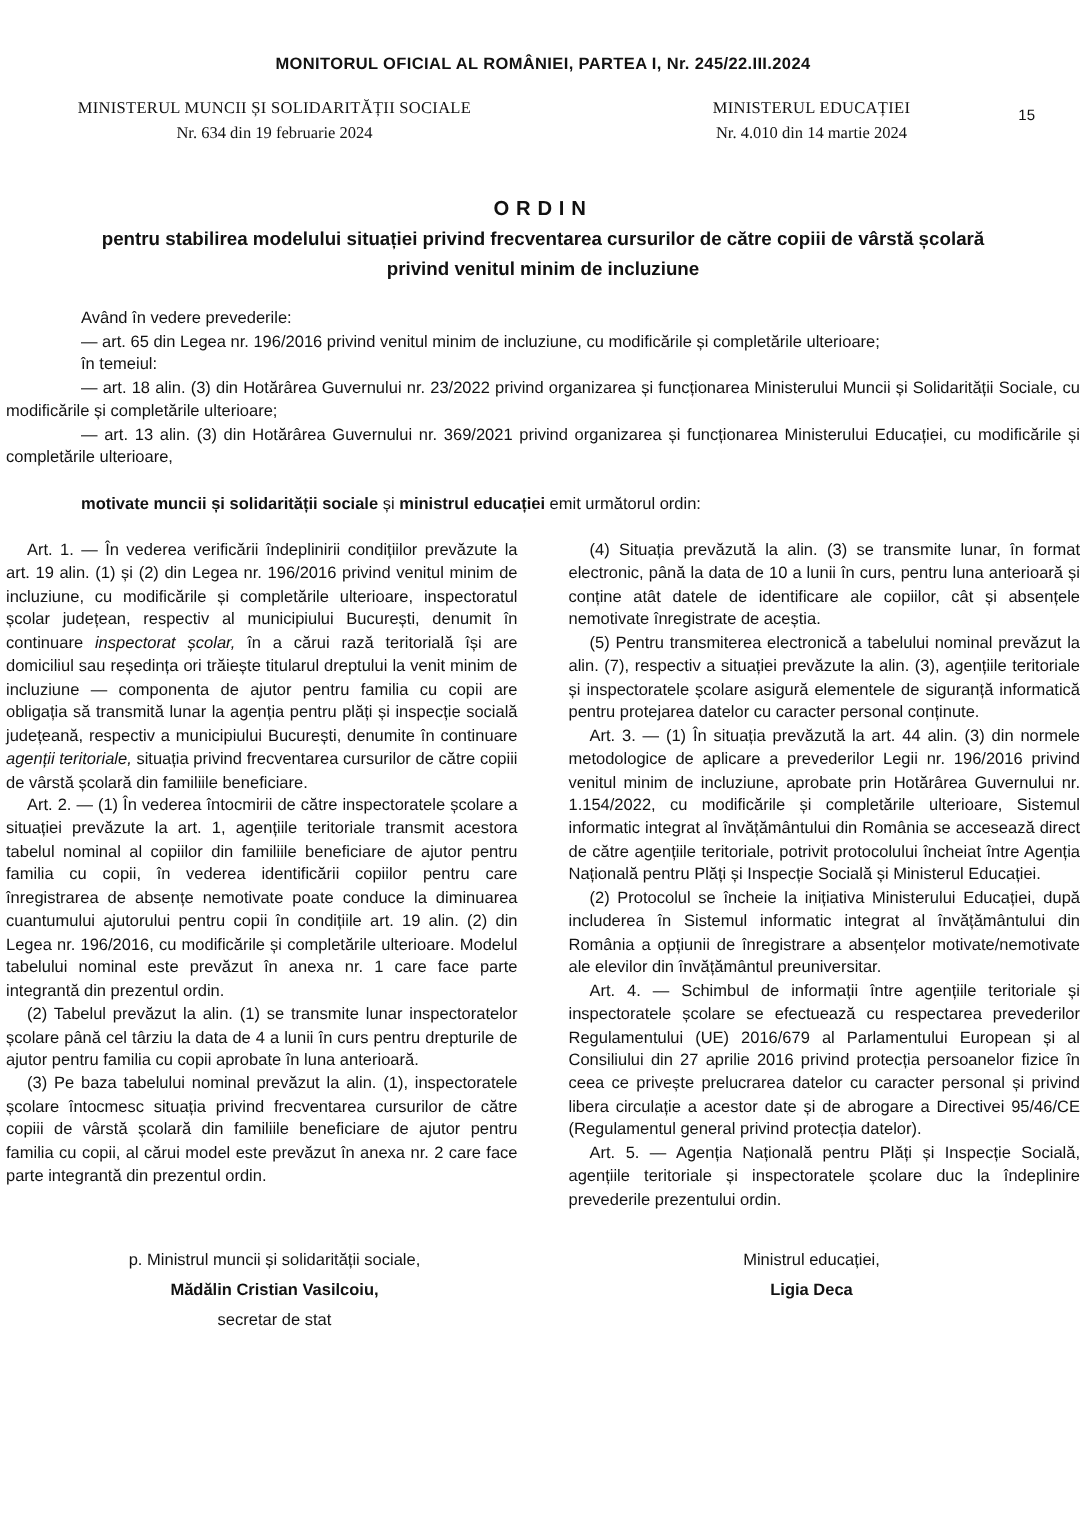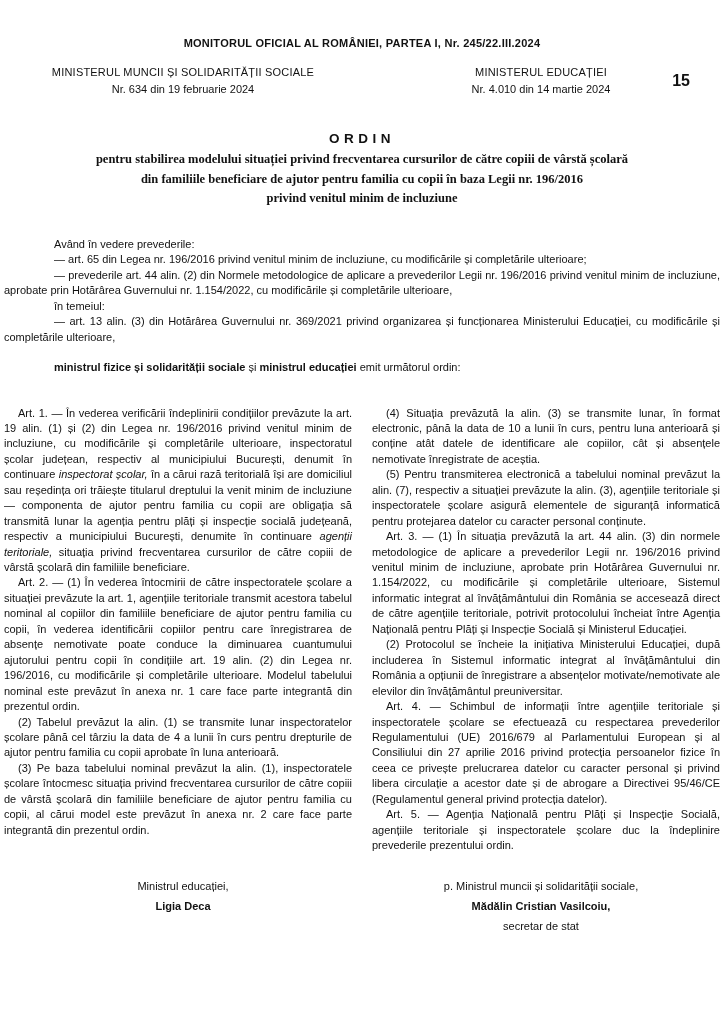--- a/index.html
+++ b/index.html
@@ -17,43 +17,43 @@
     margin-top:37px;
     text-align:center;
     font-weight:bold;
     font-size:11px;
     letter-spacing:.25px;
     white-space:nowrap;
   }
   .jh-part { font-size:11px; font-weight:bold; }
   .page-number {
     position:absolute; top:35px; right:34px;
-    font-size:16px; font-weight:bold;
+    font-size:10px; font-weight:normal;
   }
 
   .ministries { display:flex; margin-top:15px; }
-  .ministry { flex:1; text-align:center; font-size:11px; line-height:17px; }
+  .ministry { flex:1; text-align:center; font-size:11px; line-height:17px;font-family:Liberation Serif, serif; }
   .ministry .m-name { letter-spacing:.2px; }
 
   .order-kind {
     margin-top:33px; text-align:center;
     font-weight:bold; font-size:13.5px; letter-spacing:4.5px;
   }
   .order-subtitle {
     margin-top:4px; text-align:center;
-    font-weight:bold; font-size:12.5px; line-height:19.5px;font-family:Liberation Serif, serif;
+    font-weight:bold; font-size:12.5px; line-height:19.5px;
   }
 
-  .preamble { margin-top:28px; font-size:11px; line-height:15.5px; text-align:justify; }
+  .preamble { margin-top:16px; font-size:11px; line-height:15.5px; text-align:justify; }
   .preamble p { text-indent:50px; }
 
   .enacting { margin-top:15px; font-size:11px; line-height:15.5px; text-indent:50px; }
 
   .columns {
-    display:flex; gap:20px; margin-top:30px;
+    display:flex; gap:34px; margin-top:16px;
     font-size:11px; line-height:15.45px; text-align:justify;
   }
   .col { flex:1; min-width:0; }
   .col p { text-indent:14px; }
 
   .signatures { display:flex; margin-top:22px; }
   .sig { flex:1; text-align:center; font-size:11px; line-height:20px; }
   .sig .sig-name { font-weight:bold; }
 </style>
 </head>
@@ -73,56 +73,55 @@
     </div>
     <div class="ministry">
       <div class="m-name">MINISTERUL EDUCAȚIEI</div>
       <div class="m-ref">Nr. 4.010 din 14 martie 2024</div>
     </div>
   </div>
 
   <div class="order-kind">ORDIN</div>
   <div class="order-subtitle">
     <div>pentru stabilirea modelului situației privind frecventarea cursurilor de către copiii de vârstă școlară</div>
-    <div>din familiile beneficiare de ajutor pentru familia cu copii în baza Legii nr. 196/2016</div>
     <div>privind venitul minim de incluziune</div>
   </div>
 
   <div class="preamble">
     <p>Având în vedere prevederile:</p>
     <p>— art. 65 din Legea nr. 196/2016 privind venitul minim de incluziune, cu modificările și completările ulterioare;</p>
-    <p>— prevederile art. 44 alin. (2) din Normele metodologice de aplicare a prevederilor Legii nr. 196/2016 privind venitul minim de incluziune, aprobate prin Hotărârea Guvernului nr. 1.154/2022, cu modificările și completările ulterioare,</p>
     <p>în temeiul:</p>
+    <p>— art. 18 alin. (3) din Hotărârea Guvernului nr. 23/2022 privind organizarea și funcționarea Ministerului Muncii și Solidarității Sociale, cu modificările și completările ulterioare;</p>
     <p>— art. 13 alin. (3) din Hotărârea Guvernului nr. 369/2021 privind organizarea și funcționarea Ministerului Educației, cu modificările și completările ulterioare,</p>
   </div>
 
-  <p class="enacting"><b>ministrul fizice și solidarității sociale</b><span> și </span><b>ministrul educației</b><span> emit următorul ordin:</span></p>
+  <p class="enacting"><b>motivate muncii și solidarității sociale</b><span> și </span><b>ministrul educației</b><span> emit următorul ordin:</span></p>
 
   <div class="columns">
     <div class="col">
       <p><span>Art. 1. — În vederea verificării îndeplinirii condițiilor prevăzute la art. 19 alin. (1) și (2) din Legea nr. 196/2016 privind venitul minim de incluziune, cu modificările și completările ulterioare, inspectoratul școlar județean, respectiv al municipiului București, denumit în continuare </span><i>inspectorat școlar,</i><span> în a cărui rază teritorială își are domiciliul sau reședința ori trăiește titularul dreptului la venit minim de incluziune — componenta de ajutor pentru familia cu copii are obligația să transmită lunar la agenția pentru plăți și inspecție socială județeană, respectiv a municipiului București, denumite în continuare </span><i>agenții teritoriale,</i><span> situația privind frecventarea cursurilor de către copiii de vârstă școlară din familiile beneficiare.</span></p>
       <p>Art. 2. — (1) În vederea întocmirii de către inspectoratele școlare a situației prevăzute la art. 1, agențiile teritoriale transmit acestora tabelul nominal al copiilor din familiile beneficiare de ajutor pentru familia cu copii, în vederea identificării copiilor pentru care înregistrarea de absențe nemotivate poate conduce la diminuarea cuantumului ajutorului pentru copii în condițiile art. 19 alin. (2) din Legea nr. 196/2016, cu modificările și completările ulterioare. Modelul tabelului nominal este prevăzut în anexa nr. 1 care face parte integrantă din prezentul ordin.</p>
       <p>(2) Tabelul prevăzut la alin. (1) se transmite lunar inspectoratelor școlare până cel târziu la data de 4 a lunii în curs pentru drepturile de ajutor pentru familia cu copii aprobate în luna anterioară.</p>
       <p>(3) Pe baza tabelului nominal prevăzut la alin. (1), inspectoratele școlare întocmesc situația privind frecventarea cursurilor de către copiii de vârstă școlară din familiile beneficiare de ajutor pentru familia cu copii, al cărui model este prevăzut în anexa nr. 2 care face parte integrantă din prezentul ordin.</p>
     </div>
     <div class="col">
       <p>(4) Situația prevăzută la alin. (3) se transmite lunar, în format electronic, până la data de 10 a lunii în curs, pentru luna anterioară și conține atât datele de identificare ale copiilor, cât și absențele nemotivate înregistrate de aceștia.</p>
       <p>(5) Pentru transmiterea electronică a tabelului nominal prevăzut la alin. (7), respectiv a situației prevăzute la alin. (3), agențiile teritoriale și inspectoratele școlare asigură elementele de siguranță informatică pentru protejarea datelor cu caracter personal conținute.</p>
       <p>Art. 3. — (1) În situația prevăzută la art. 44 alin. (3) din normele metodologice de aplicare a prevederilor Legii nr. 196/2016 privind venitul minim de incluziune, aprobate prin Hotărârea Guvernului nr. 1.154/2022, cu modificările și completările ulterioare, Sistemul informatic integrat al învățământului din România se accesează direct de către agențiile teritoriale, potrivit protocolului încheiat între Agenția Națională pentru Plăți și Inspecție Socială și Ministerul Educației.</p>
       <p>(2) Protocolul se încheie la inițiativa Ministerului Educației, după includerea în Sistemul informatic integrat al învățământului din România a opțiunii de înregistrare a absențelor motivate/nemotivate ale elevilor din învățământul preuniversitar.</p>
       <p>Art. 4. — Schimbul de informații între agențiile teritoriale și inspectoratele școlare se efectuează cu respectarea prevederilor Regulamentului (UE) 2016/679 al Parlamentului European și al Consiliului din 27 aprilie 2016 privind protecția persoanelor fizice în ceea ce privește prelucrarea datelor cu caracter personal și privind libera circulație a acestor date și de abrogare a Directivei 95/46/CE (Regulamentul general privind protecția datelor).</p>
       <p>Art. 5. — Agenția Națională pentru Plăți și Inspecție Socială, agențiile teritoriale și inspectoratele școlare duc la îndeplinire prevederile prezentului ordin.</p>
     </div>
   </div>
 
   <div class="signatures">
     <div class="sig">
-      <div class="sig-role">Ministrul educației,</div>
-      <div class="sig-name">Ligia Deca</div>
-    </div>
-    <div class="sig">
       <div class="sig-role">p. Ministrul muncii și solidarității sociale,</div>
       <div class="sig-name">Mădălin Cristian Vasilcoiu,</div>
       <div class="sig-title">secretar de stat</div>
+    </div>
+    <div class="sig">
+      <div class="sig-role">Ministrul educației,</div>
+      <div class="sig-name">Ligia Deca</div>
     </div>
   </div>
 
 </div>
 
 </body></html>

